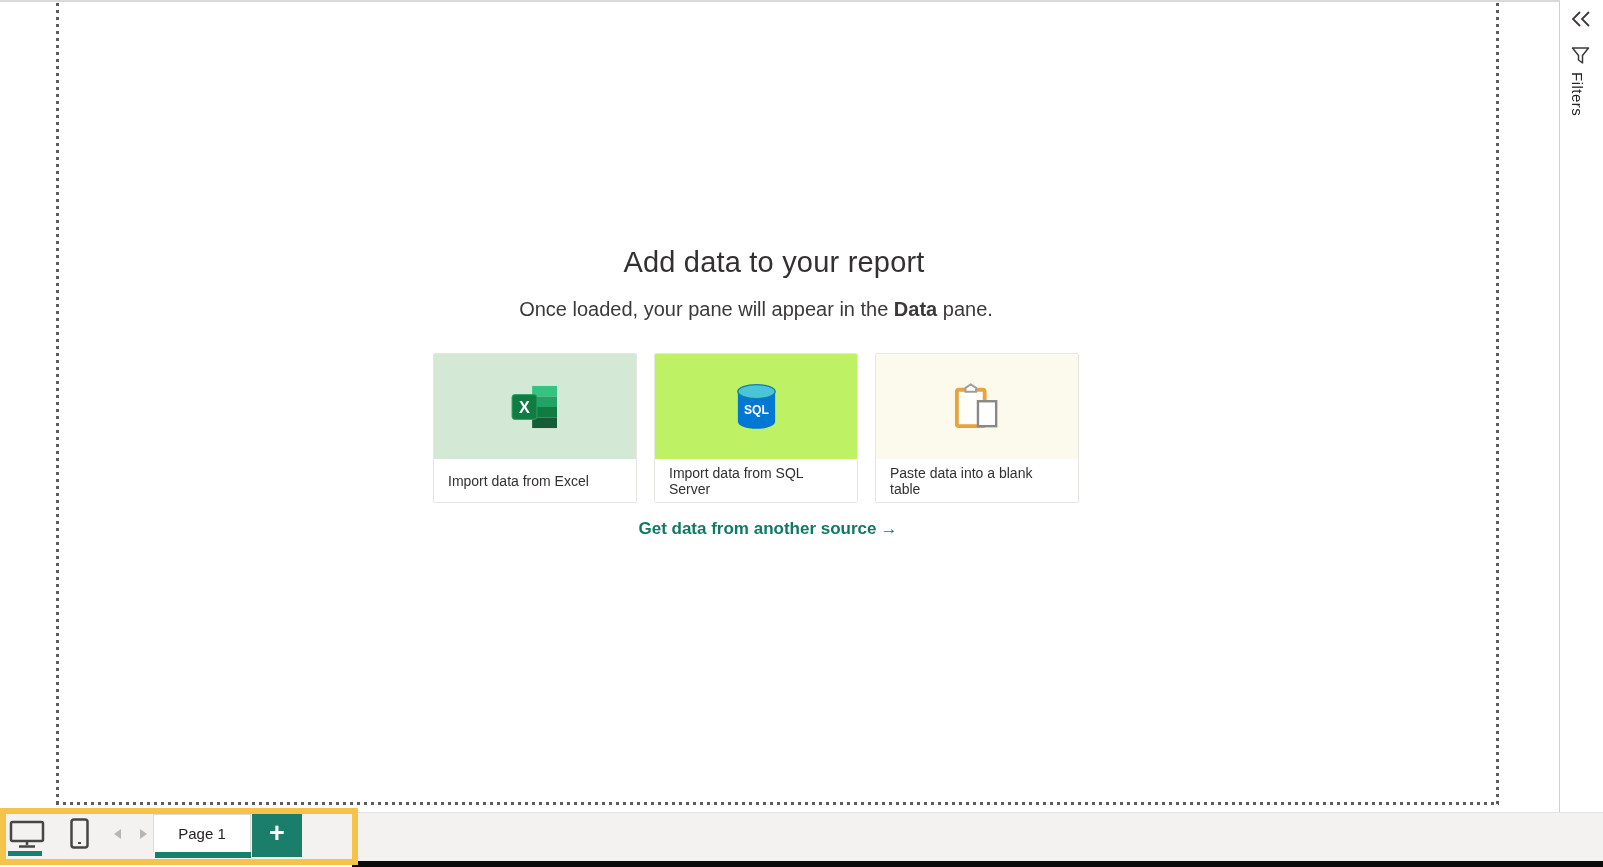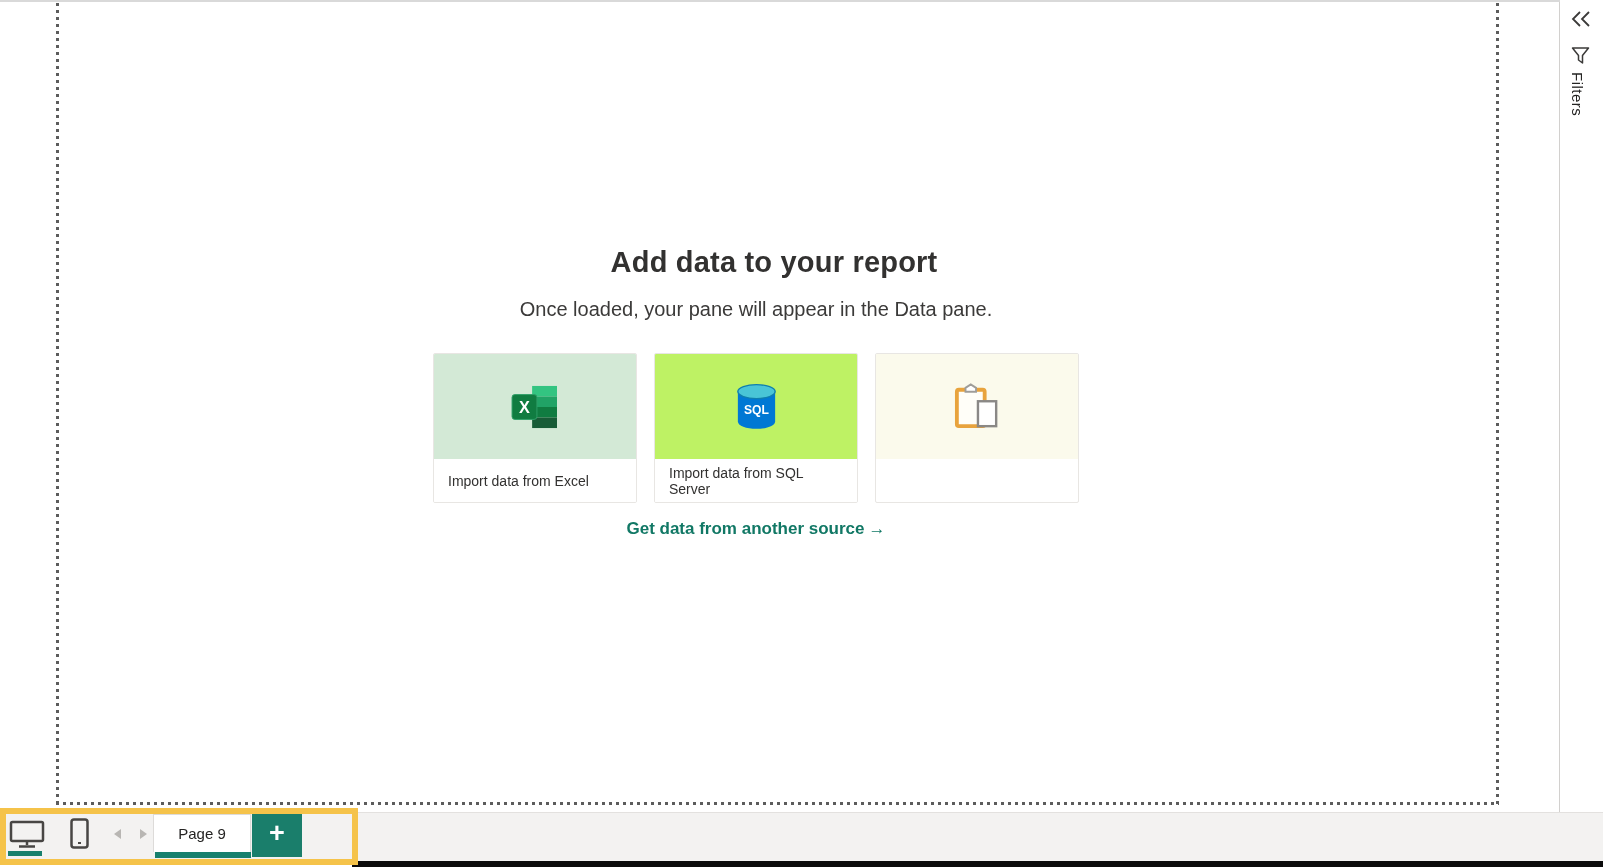--- a/index.html
+++ b/index.html
@@ -15,38 +15,38 @@
             background-image:repeating-linear-gradient(to bottom,#5c5c5c 0 3px,transparent 3px 7px); }
   .dash-h { position:absolute; height:3px;
             background-image:repeating-linear-gradient(to right,#5c5c5c 0 3px,transparent 3px 7px); }
   .dash-left   { left:56px;   top:3px;  height:802px; }
   .dash-right  { left:1496px; top:3px;  height:802px; }
   .dash-bottom { left:56px;   top:802px; width:1443px; }
 
   
   .content { position:absolute; left:0; top:0; width:1512px; text-align:center; }
   .heading { position:absolute; left:0; top:246px; width:1512px;
-             font-size:29px; font-weight:700; color:#323130; letter-spacing:.2px;padding-left:36px; }
+             font-size:29px; font-weight:400; color:#323130; letter-spacing:.2px;padding-left:36px; }
   .subtitle { position:absolute; left:0; top:298px; width:1512px;
               font-size:20px; color:#3b3a39; }
-  .subtitle b { font-weight:400; }
+  .subtitle b { font-weight:700; }
 
   .cards { position:absolute; left:0; top:353px; width:1512px;
            display:flex; justify-content:center; gap:17px; }
   .card { width:204px; height:150px; background:#fff; border:1px solid #e8e6e3;
           border-radius:2px; cursor:pointer; overflow:hidden; text-align:left; }
   .card-top { height:105px; display:flex; align-items:center; justify-content:center; }
   .card-excel  .card-top { background:#d3e9d6; }
   .card-sql    .card-top { background:#bef264; }
   .card-paste  .card-top { background:#fbfaec; }
   .card-sample .card-top { background:#eeedea; }
   .card-label { height:43px; display:flex; align-items:center; padding:0 14px;
                 font-size:14px; font-weight:400; color:#323130; background:#fff; }
 
-  .get-data-link { position:absolute; left:0; top:519px; width:1512px;
+  .get-data-link { position:absolute; left:12px; top:519px; width:1512px;
                    font-size:17px; font-weight:700; color:#117865; cursor:pointer; }
   .get-data-link .arrow { font-weight:400; padding-left:4px; }
 
   
   .pane-divider { position:absolute; left:1559px; top:2px; width:1px; height:810px; background:#d2d0ce; }
   .filters-pane { position:absolute; left:1560px; top:0; width:43px; height:812px; background:#fff; }
   .pane-collapse { position:absolute; left:1570px; top:10px; width:22px; height:18px; cursor:pointer; }
   .pane-funnel   { position:absolute; left:1571px; top:46px; width:19px; height:19px; cursor:pointer; }
   .filters-title { position:absolute; left:1569px; top:72px; writing-mode:vertical-lr;
                    font-size:15px; color:#252423; letter-spacing:.5px; }
@@ -119,20 +119,21 @@
       </div>
 
       <div class="card card-paste">
         <div class="card-top">
           <svg width="46" height="48" viewBox="0 0 48 50">
             <rect x="3" y="7" width="29" height="38" rx="2" fill="#fffef8" stroke="#e8a33d" stroke-width="4"></rect>
             <path d="M12 9 L12 5 L17.5 1.5 L23 5 L23 9 Z" fill="#ffffff" stroke="#9f9d99" stroke-width="2"></path>
             <rect x="25" y="19" width="19" height="26" fill="#ffffff" stroke="#8a8886" stroke-width="2.5"></rect>
           </svg>
         </div>
+        <div class="card-label">Paste data into a blank table</div>
       </div>
 
 
     </div>
 
     <div class="get-data-link"><span>Get data from another source</span><span class="arrow">→</span></div>
   </div>
 
   <div class="pane-divider"></div>
   <div class="filters-pane"></div>
@@ -159,19 +160,19 @@
     <line x1="8" y1="25" x2="11" y2="25" stroke="#484644" stroke-width="2"></line>
   </svg>
 
   <svg class="nav-arrow nav-prev" viewBox="0 0 10 12">
     <polygon points="9,1 2,6 9,11" fill="#b8b6b3"></polygon>
   </svg>
   <svg class="nav-arrow nav-next" viewBox="0 0 10 12">
     <polygon points="1,1 8,6 1,11" fill="#b8b6b3"></polygon>
   </svg>
 
-  <div class="page-tab">Page 9</div>
+  <div class="page-tab">Page 1</div>
   <div class="page-tab-underline"></div>
   <button class="add-page-btn">+</button>
 
   <div class="bottom-black-strip"></div>
   <div class="highlight-box"></div>
 </div>
 
 </body></html>

